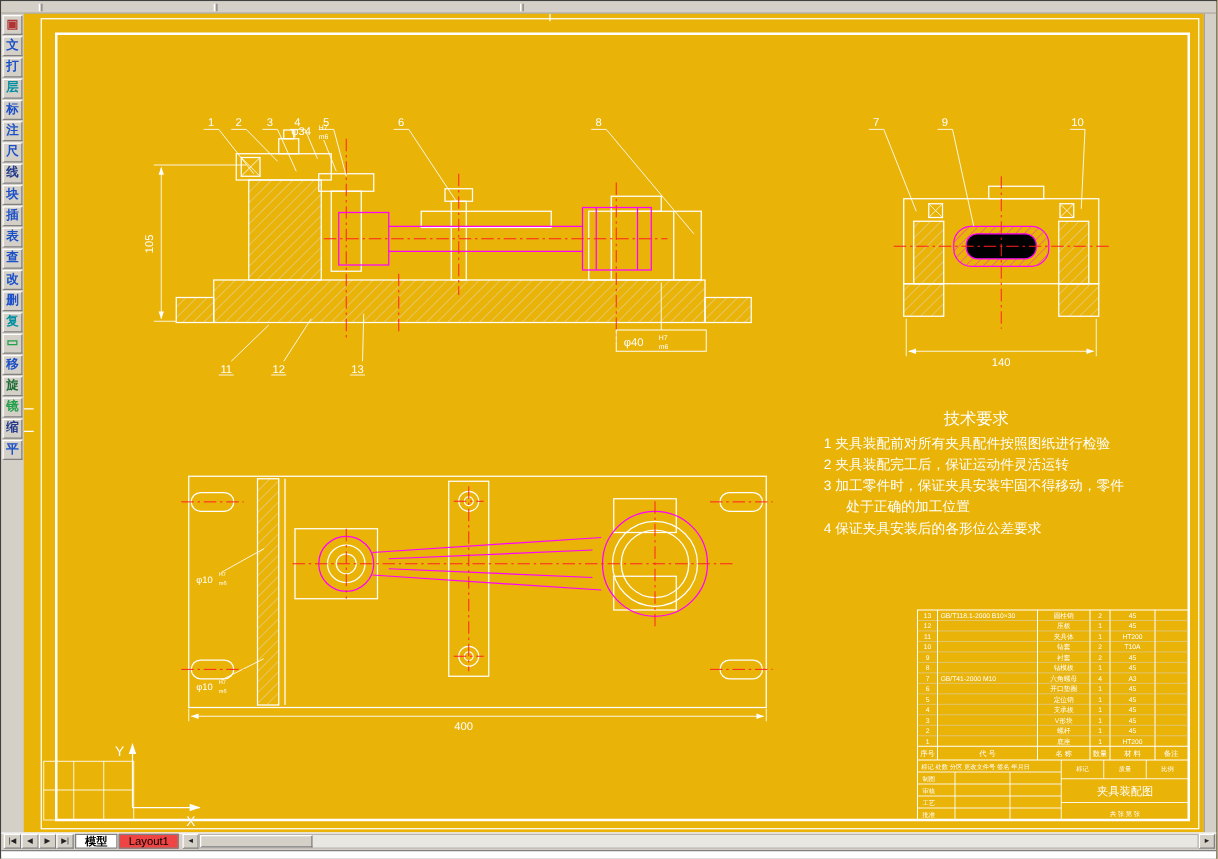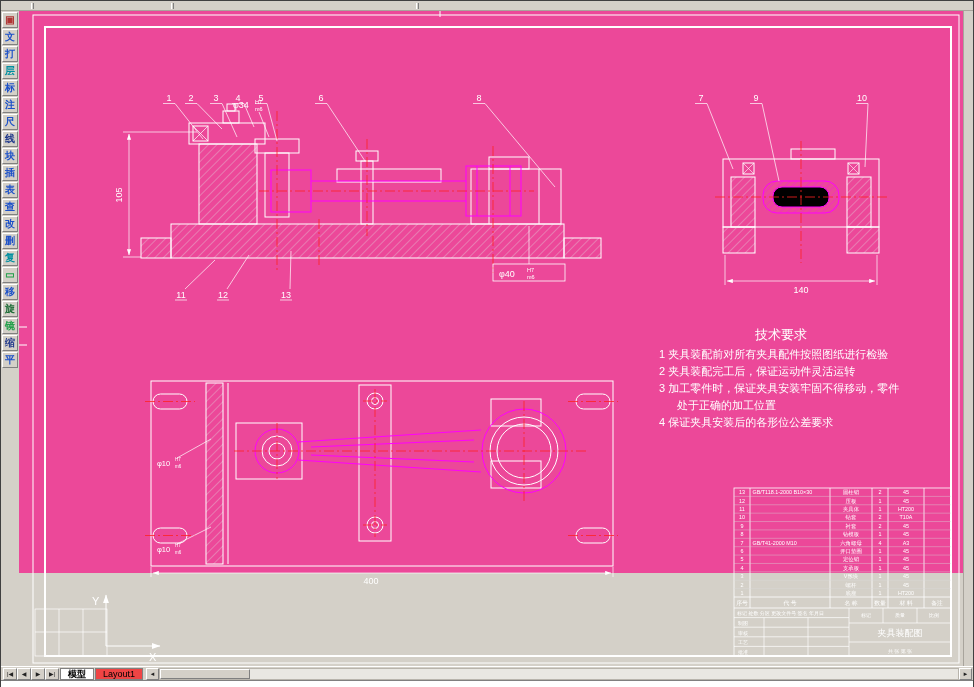--- a/index.html
+++ b/index.html
@@ -3,24 +3,24 @@
 <meta charset="utf-8">
 <style>
   *{box-sizing:border-box;margin:0;padding:0}
   html,body{width:974px;height:687px;overflow:hidden}
   body{font-family:"Liberation Sans",sans-serif;background:#d4d0c8}
   .window{position:relative;width:974px;height:687px;background:#d4d0c8;border:1px solid #404040}
   .top-strip{position:absolute;top:0;left:0;width:100%;height:10px;background:#d4d0c8;border-bottom:1px solid #a8a49c}
   .grip{position:absolute;top:2px;width:3px;height:6px;border-left:1px solid #fff;border-right:1px solid #808080}
   .left-toolbar{position:absolute;top:10px;left:0;width:18px;height:655px;background:#d4d0c8;padding-top:1px}
   .tbtn{width:16px;height:16px;margin:0 0 1px 1px;font-size:10px;line-height:14px;text-align:center;background:#d4d0c8;border:1px solid;border-color:#fff #808080 #808080 #fff;cursor:pointer;font-weight:bold;overflow:hidden}
-  .canvas{position:absolute;left:18px;top:10px;width:946px;height:562px;background:#ec4899}
+  .canvas{position:absolute;left:18px;top:10px;width:946px;height:655px;background:#eab308}
   .right-strip{position:absolute;right:0;top:10px;width:10px;height:655px;background:#d4d0c8;border-left:1px solid #a8a49c}
   svg text{font-family:"Liberation Sans",sans-serif}
-  .bottombar{position:absolute;left:0;top:665px;width:100%;height:14px;background:#d4d0c8;display:flex;align-items:center;font-size:9px;border-top:1px solid #fff}
+  .bottombar{position:absolute;left:0;top:665px;width:100%;height:14px;background:#d4d0c8;display:flex;align-items:flex-start;font-size:9px;border-top:1px solid #fff}
   .navbtns{display:flex;margin-left:2px}
   .navbtn{width:14px;height:12px;font-size:6px;line-height:11px;text-align:center;background:#d4d0c8;border:1px solid;border-color:#fff #808080 #808080 #fff;cursor:pointer;color:#222}
   .tab{padding:0 7px;height:12px;line-height:11px;border:1px solid #808080;background:#ef4444;margin-left:1px;cursor:pointer;color:#000;white-space:nowrap}
   .tab.active{background:#fff;font-weight:bold}
   .hsb{flex:1;display:flex;height:12px;margin:0 1px 0 3px;align-items:stretch}
   .hsb-btn{width:13px;font-size:6px;line-height:11px;text-align:center;background:#d4d0c8;border:1px solid;border-color:#fff #808080 #808080 #fff;cursor:pointer;color:#222}
   .hsb-track{flex:1;background:#e9e7e2;border:1px solid #b8b4ac;position:relative;cursor:pointer}
   .hsb-thumb{position:absolute;left:0;top:0;width:90px;height:100%;background:#d4d0c8;border:1px solid;border-color:#fff #808080 #808080 #fff;cursor:grab}
   .cmdline{position:absolute;left:0;top:679px;width:100%;height:8px;background:#fff;border-top:1px solid #808080;cursor:text}
 </style>

